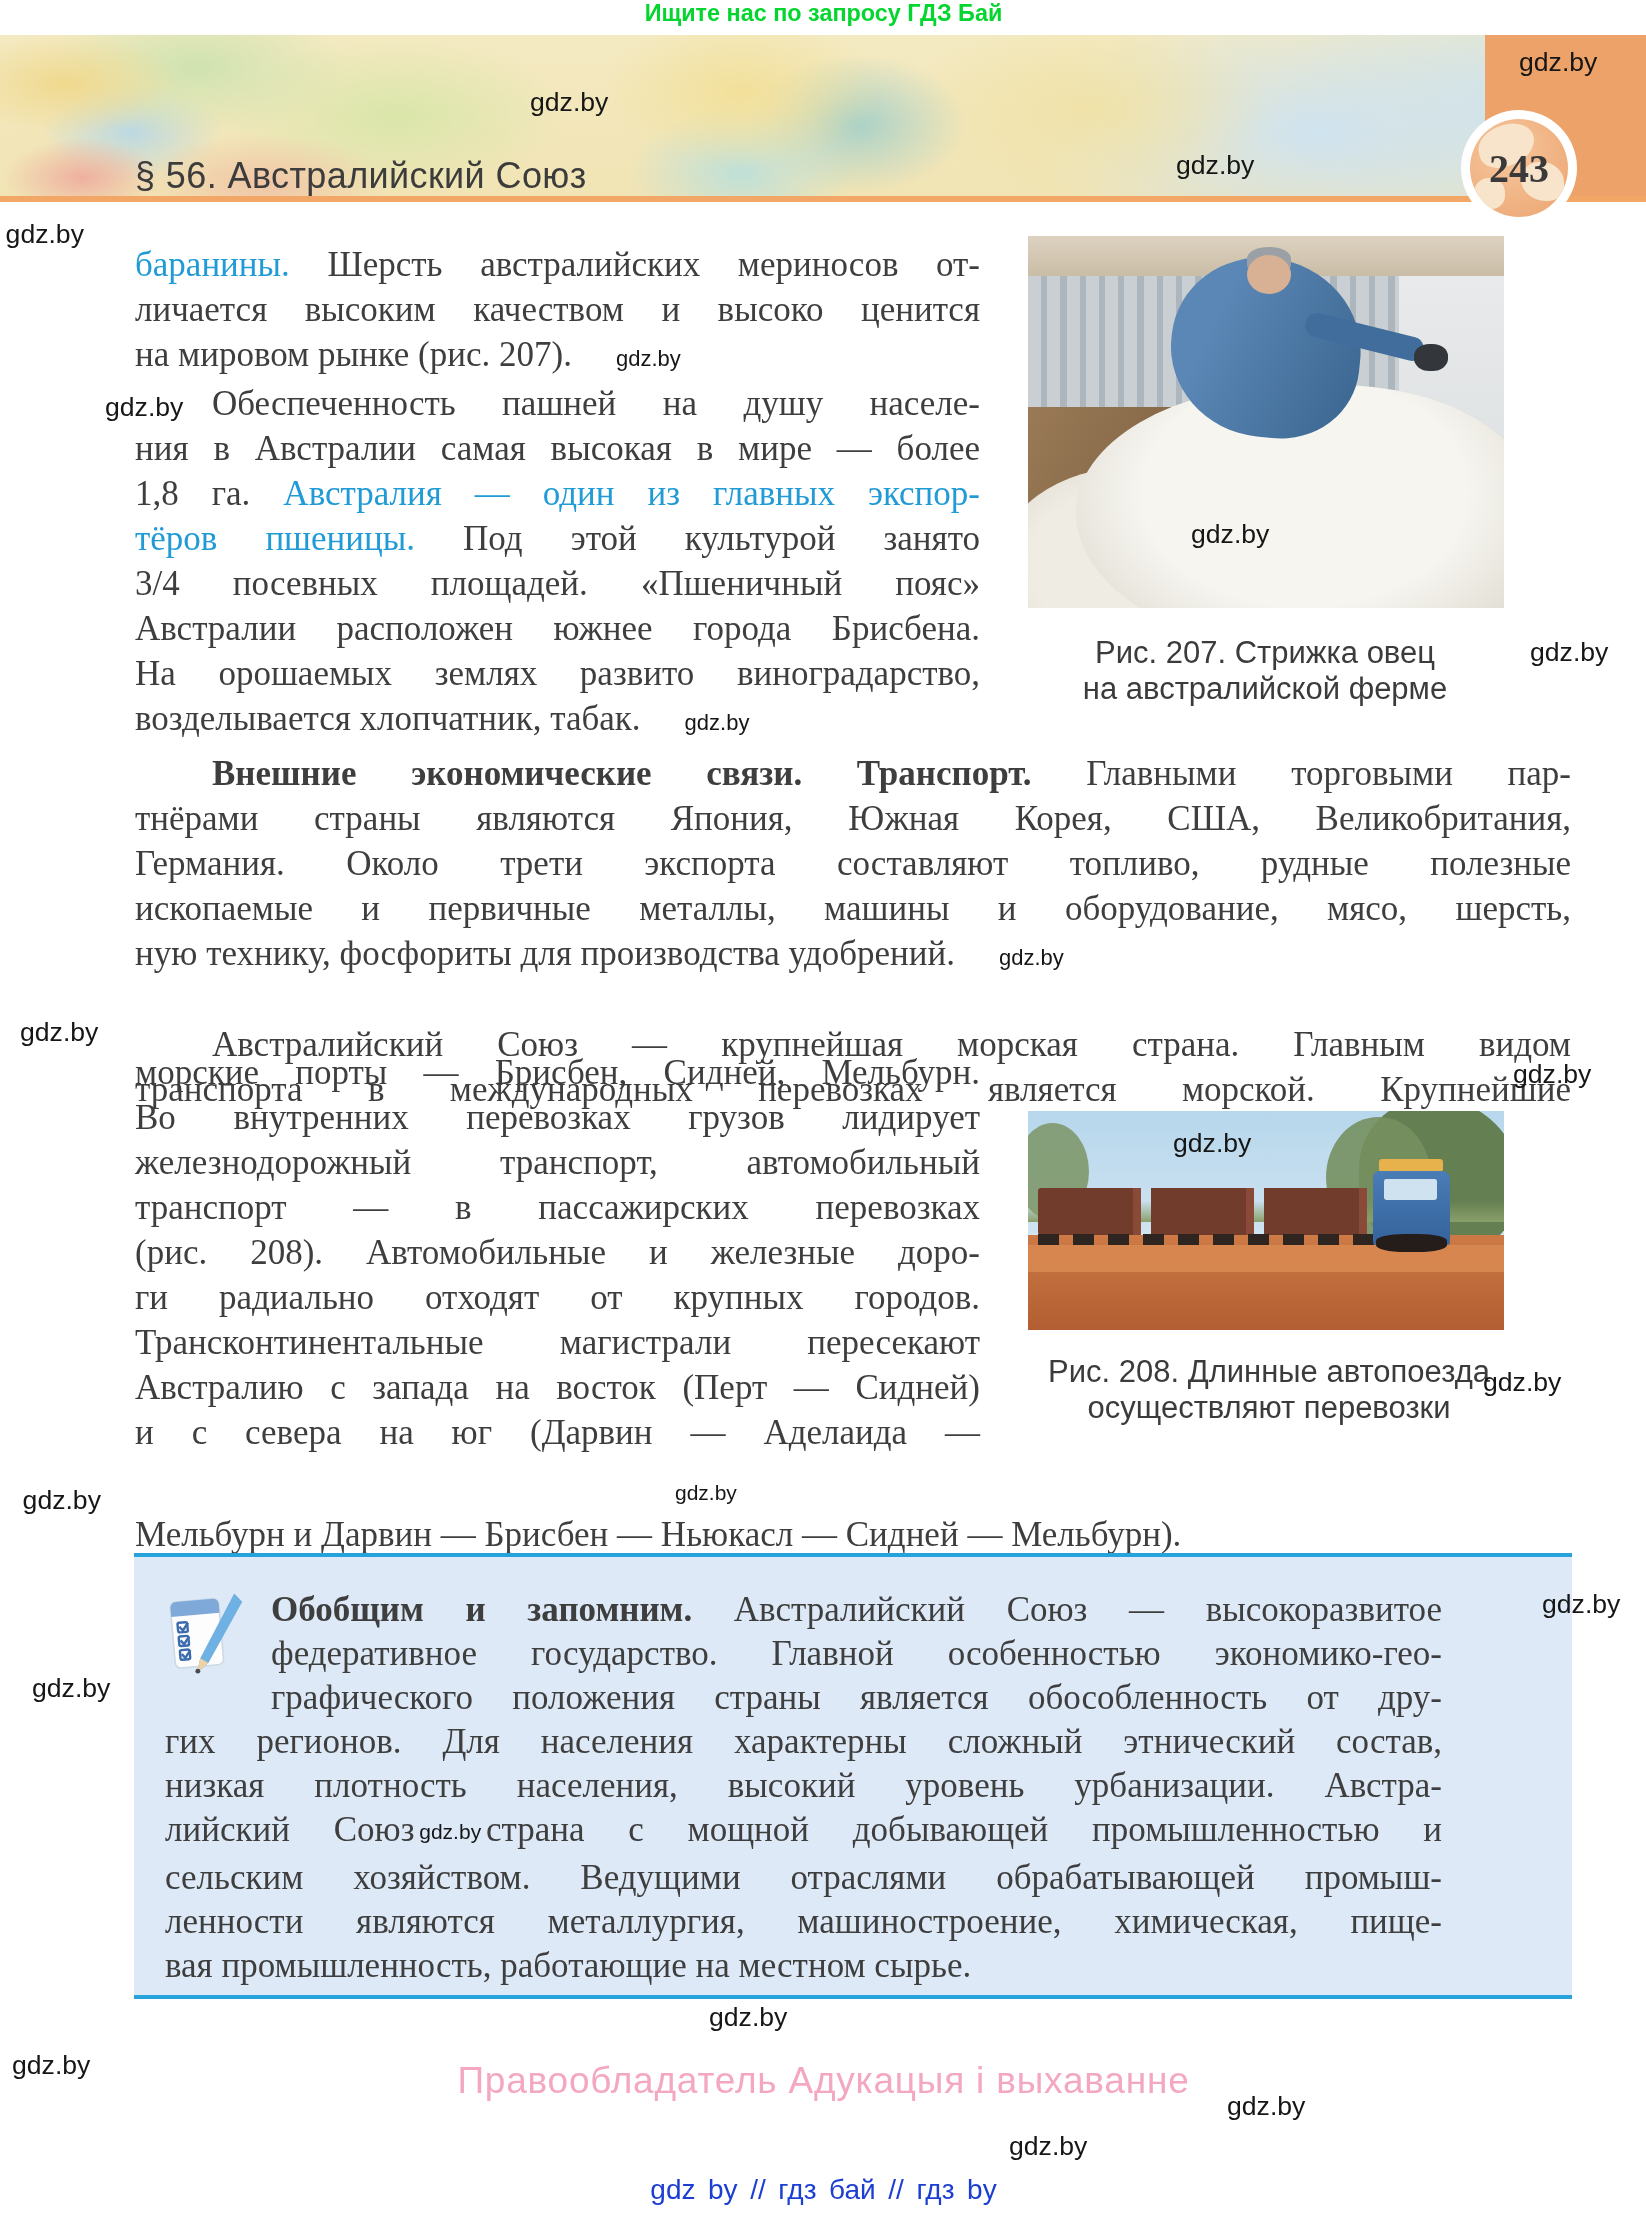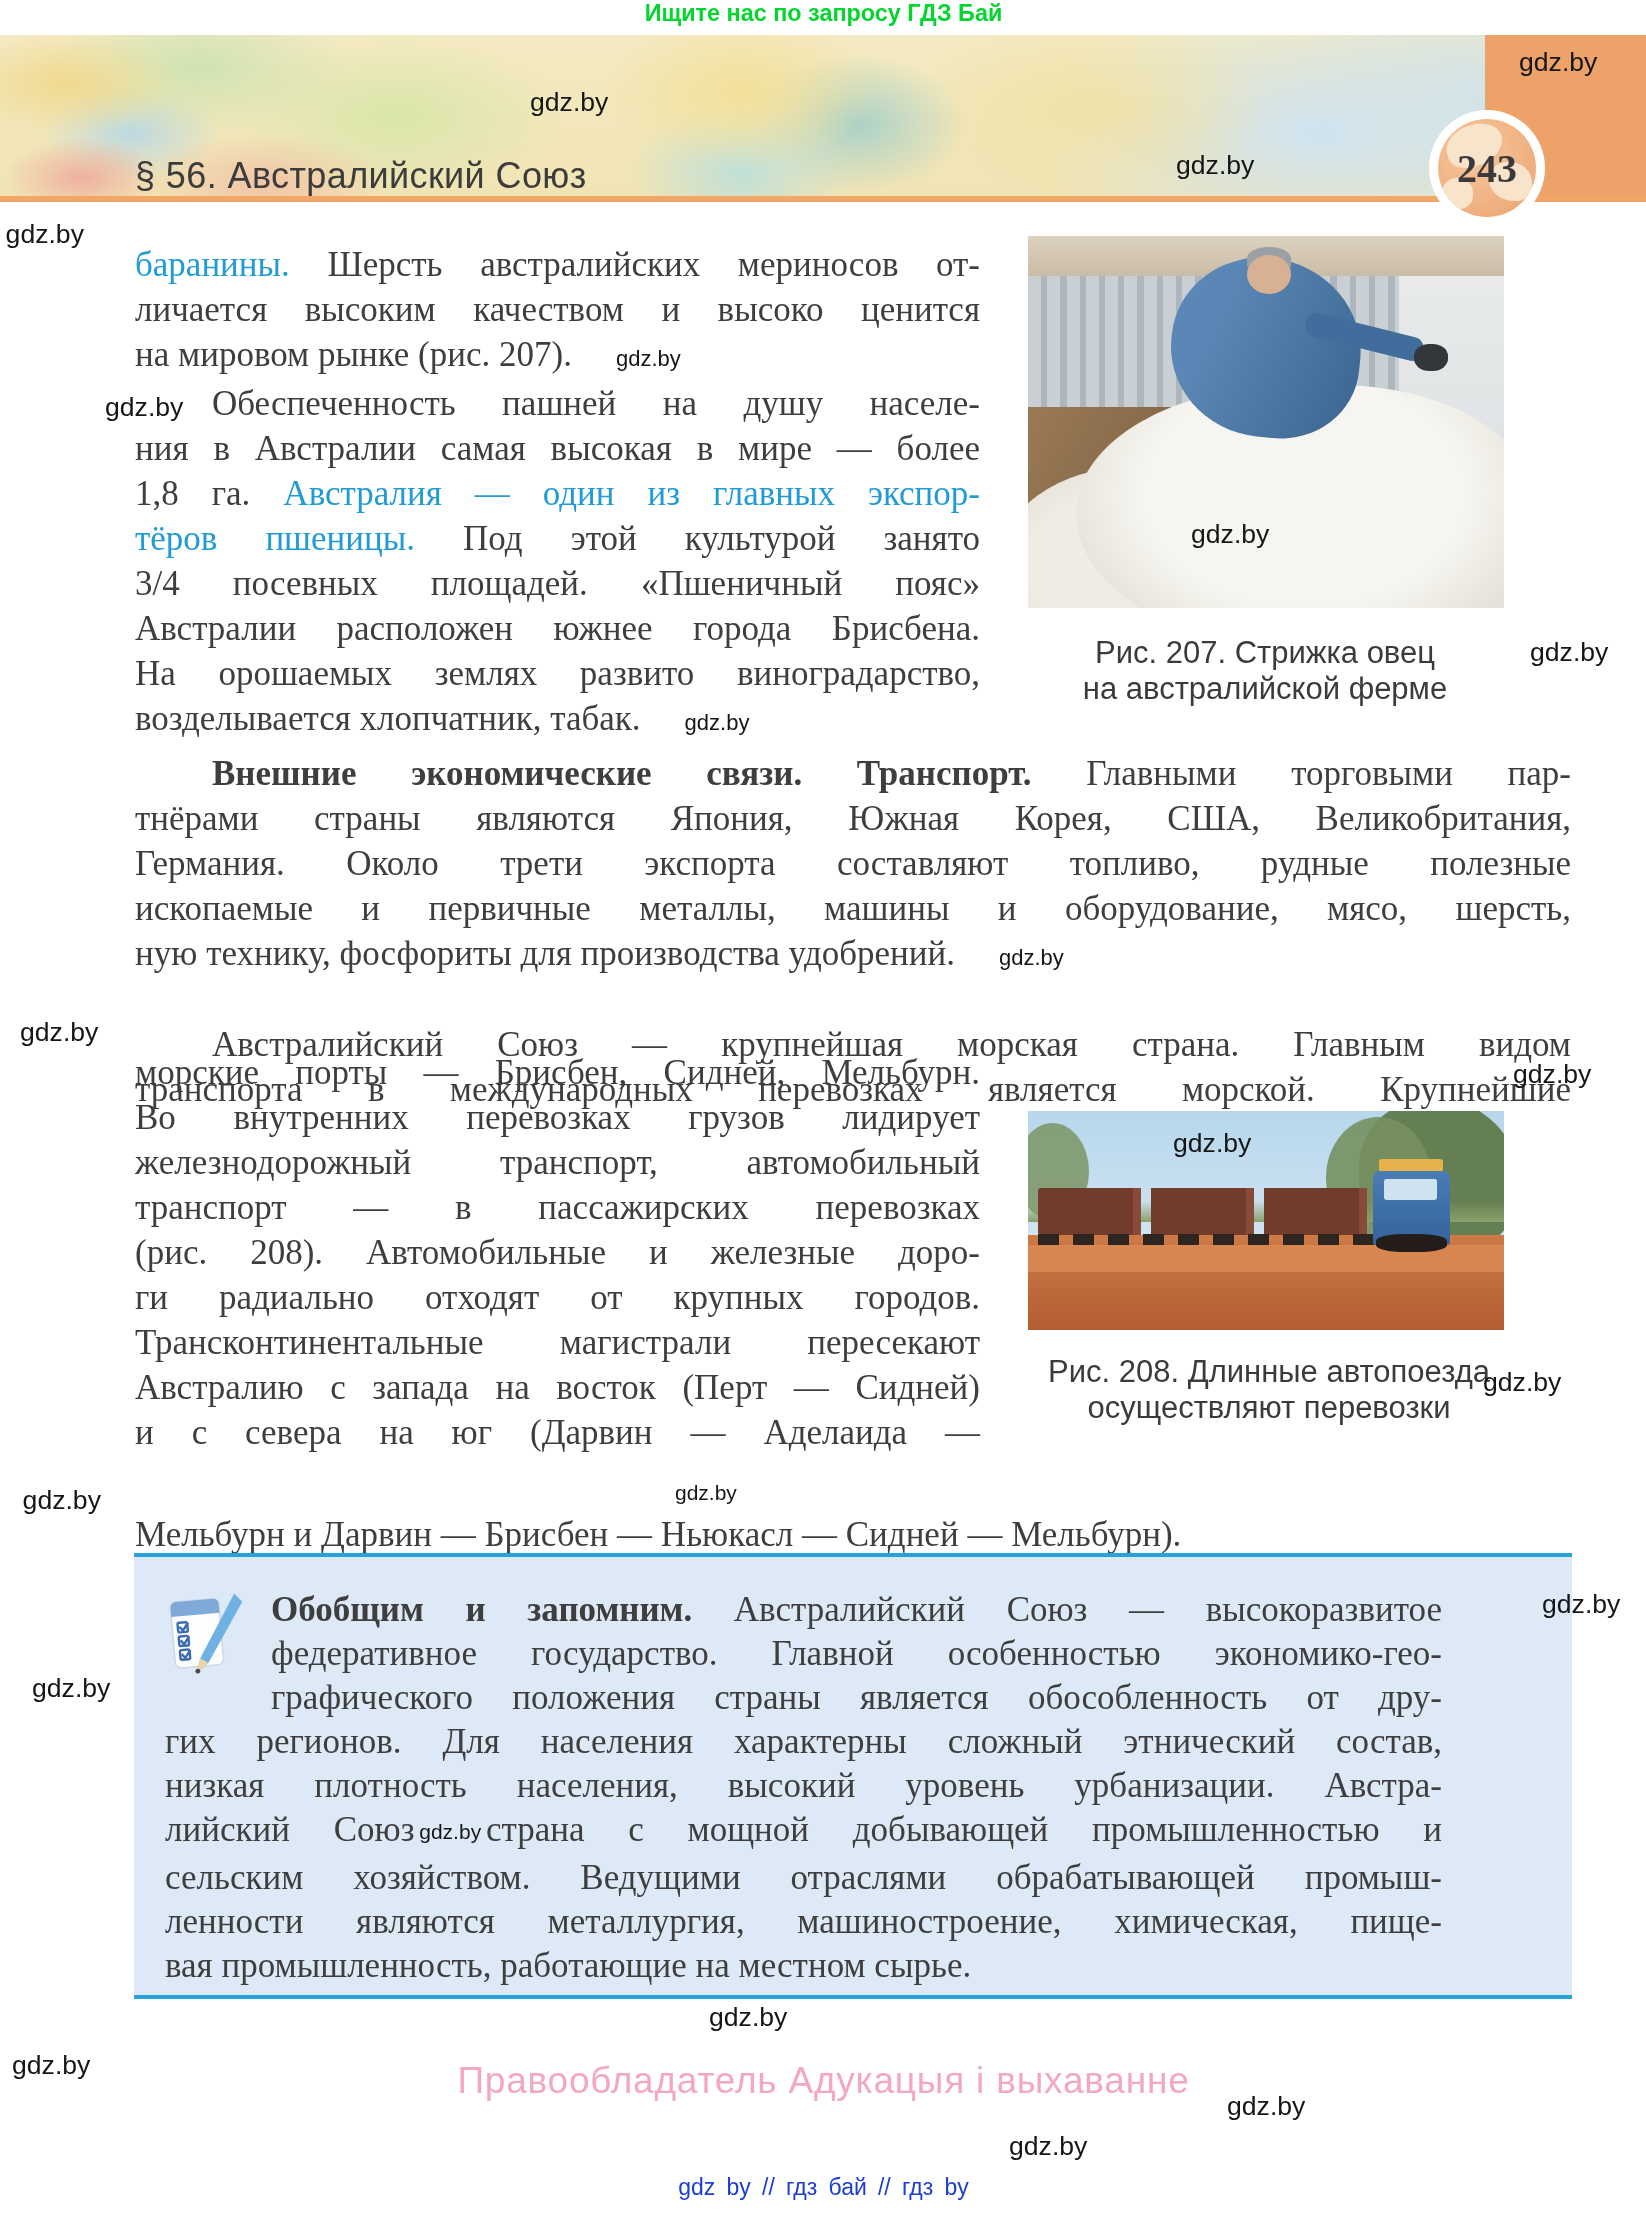--- a/index.html
+++ b/index.html
@@ -26,21 +26,21 @@
       radial-gradient(ellipse 306px 161px at 93% 45%, #cde2ef 0%, rgba(205,226,239,0) 85%),
       linear-gradient(#f4eac2, #f1e4b4);}
   .orange-block{position:absolute;left:1485px;top:35px;width:161px;height:164px;
     background:var(--orange-block,#eca268);}
   .orange-rule{position:absolute;left:0;top:196px;width:1647px;height:6.4px;
     background:var(--orange-rule,#f2a766);}
   .section-title{position:absolute;left:135px;top:155px;font-size:36px;font-weight:500;
     color:#3c3c3c;letter-spacing:0.4px;}
 
   
-  .page-badge{position:absolute;left:1429px;top:110px;width:116px;height:116px;border-radius:50%;
+  .page-badge{position:absolute;left:1461px;top:110px;width:116px;height:116px;border-radius:50%;
     background:#fff;z-index:5;}
   .globe{position:absolute;inset:8.9px;border-radius:50%;overflow:hidden;
     background:radial-gradient(circle at 38% 35%, #f6c79e, #efae7d 70%, #eaa26d);}
   .globe i{position:absolute;background:#f8e3cb;}
   .globe .c1{left:8%;top:6%;width:58%;height:42%;border-radius:55% 45% 60% 40%;transform:rotate(-14deg);}
   .globe .c2{left:52%;top:44%;width:44%;height:40%;border-radius:45% 55% 40% 60%;}
   .globe .c3{left:4%;top:60%;width:32%;height:32%;border-radius:50% 50% 45% 55%;}
   .page-num{position:absolute;inset:0;display:flex;align-items:center;justify-content:center;
     font-family:"Liberation Serif",serif;font-weight:700;font-size:40px;color:#3a3a3a;}
 
@@ -118,21 +118,21 @@
     border-top:4px solid var(--box-border,#27a2da);
     border-bottom:4px solid var(--box-border,#27a2da);}
   .box-lines{position:absolute;left:31px;top:31px;width:1277px;
     font-family:"Liberation Serif","DejaVu Serif",serif;color:var(--body-text,#3e3e3e);}
   .note-icon{position:absolute;left:29px;top:35px;width:81px;height:84px;}
 
   
   .footer-copyright{position:absolute;left:0;top:2060px;width:100%;text-align:center;
     font-size:37px;letter-spacing:0.8px;color:var(--pink-footer,#f3a7c3);}
   .footer-links{position:absolute;left:0;top:2174px;width:100%;text-align:center;
-    font-size:23px;word-spacing:4.8px;color:var(--link-blue,#1c3ed2);cursor:pointer;}
+    font-size:28px;word-spacing:4.8px;color:var(--link-blue,#1c3ed2);cursor:pointer;}
 </style>
 </head>
 <body>
 
 <div class="page">
 
   <div class="top-notice">Ищите нас по запросу ГДЗ Бай</div>
 
   <div class="header-band"></div>
   <div class="orange-block"></div>

